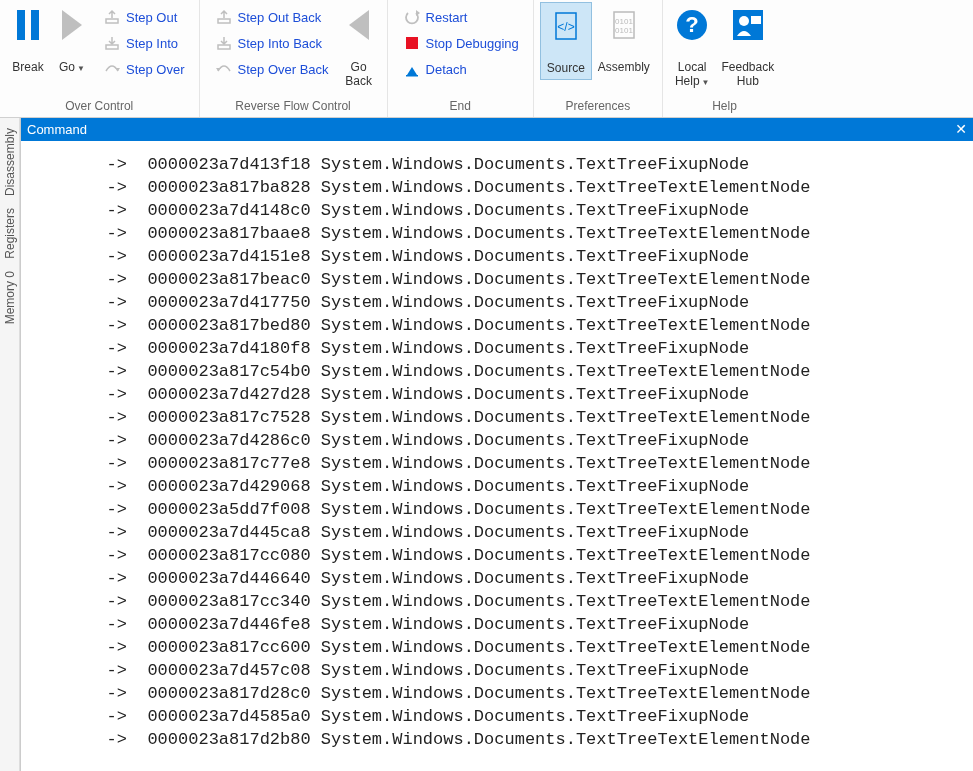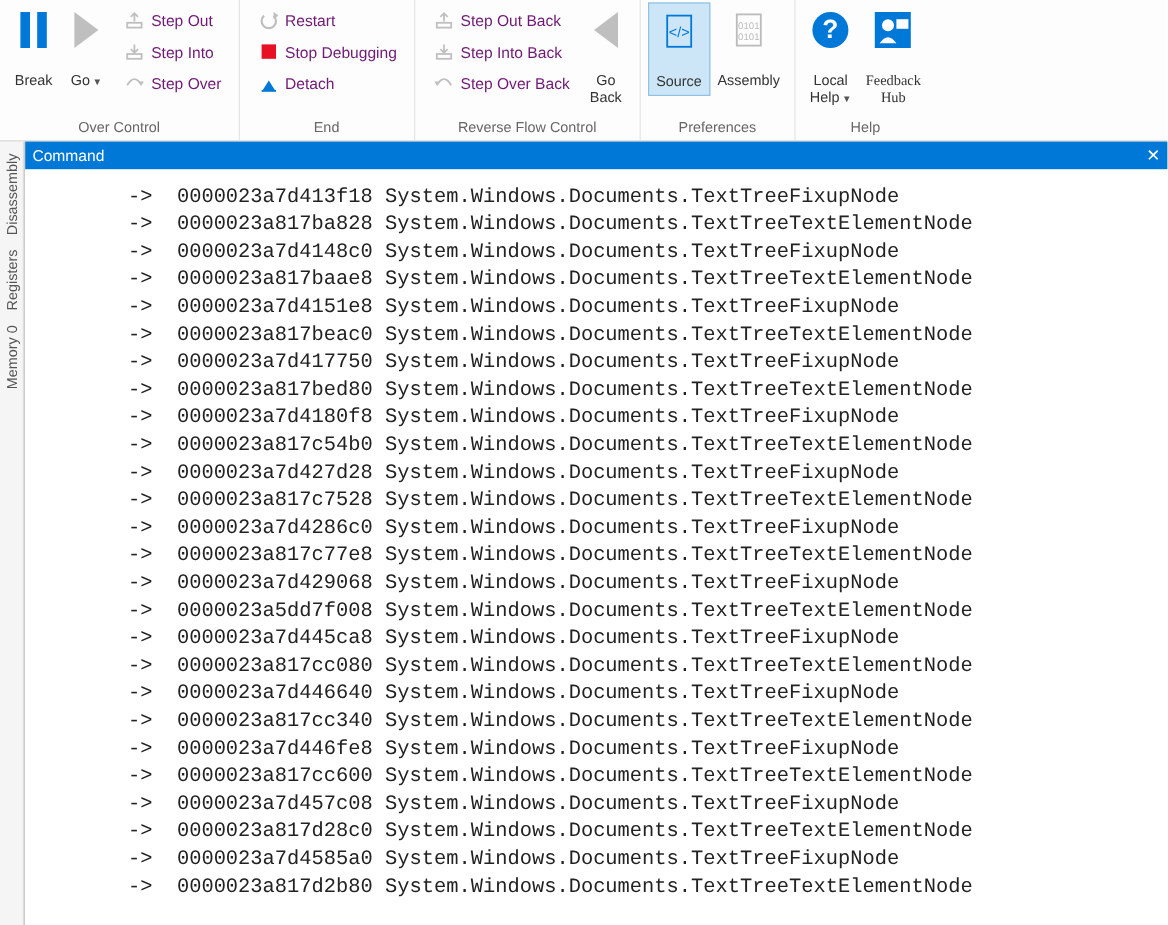--- a/index.html
+++ b/index.html
@@ -7,21 +7,21 @@
   .ribbon { display:flex; border-bottom:1px solid #d0d0d0; background:#fdfdfd; height:118px; }
   .group { display:flex; flex-direction:column; align-items:center; border-right:1px solid #e5e5e5; padding:2px 6px 0 6px; }
   .group-buttons { display:flex; align-items:flex-start; flex:1; }
   .group-label { font-size:12px; color:#666; padding:2px 0 4px 0; text-align:center; width:100%; }
   .bigbtn { display:flex; flex-direction:column; align-items:center; justify-content:flex-start; padding:4px 6px; min-width:44px; cursor:default; }
   .bigbtn .icon { height:38px; display:flex; align-items:center; justify-content:center; }
   .bigbtn .lbl { font-size:12px; text-align:center; line-height:14px; margin-top:16px; color:#333; }
   .smallstack { display:flex; flex-direction:column; justify-content:flex-start; padding:2px 4px; }
   .smallbtn { display:flex; align-items:center; height:26px; padding:0 4px; cursor:default; white-space:nowrap; }
   .smallbtn .icon { width:20px; display:flex; align-items:center; justify-content:center; margin-right:4px;}
-  .smallbtn .lbl { font-size:13px; color:#701a75;}
+  .smallbtn .lbl { font-size:13px; color:#1d4ed8;}
   .active { background:#cde6f7; border:1px solid #92c0e0; }
   .body { display:flex; height:calc(771px - 118px); }
   .sidetabs { width:20px; background:#f5f5f5; border-right:1px solid #ddd; display:flex; flex-direction:column; align-items:center; padding-top:4px;}
   .sidetab { writing-mode: vertical-rl; text-orientation: mixed; font-size:12px; color:#555; padding:6px 2px; cursor:default; transform: rotate(180deg);}
   .panel { flex:1; display:flex; flex-direction:column; border-left:1px solid #ccc;}
   .panel-header { background:#0078d7; color:#ffffff; display:flex; align-items:center; height:22px; font-size:13px; padding:0 6px; justify-content:space-between;}
   .panel-header .title { }
   .panel-header .close { font-family: Arial; font-size:14px; cursor:default;}
   .output { flex:1; overflow:hidden; background:#fff; border-top:1px solid #0078d7;}
   .output pre { margin:0; padding:12px 0 0 4px; font-family: Consolas, "Courier New", monospace; font-size:17px; line-height:23px; color:#222; white-space:pre; }
@@ -84,54 +84,20 @@
     </div>
     <div class="group-label">Over Control</div>
   </div>
 
   <div class="group">
     <div class="group-buttons">
       <div class="smallstack">
         <div class="smallbtn">
           <span class="icon">
               <svg width="16" height="16">
-                <path d="M12 4 A6 6 0 1 1 4 4" fill="none" stroke="#bfbfbf" stroke-width="1.8"></path>
-                <polygon points="12,1 12,7 16,4" fill="#bfbfbf"></polygon>
-              </svg>
-            </span>
-          <span class="lbl">Restart</span>
-        </div>
-        <div class="smallbtn">
-          <span class="icon">
-              <svg width="16" height="16">
-                <rect x="2" y="2" width="12" height="12" fill="#e81123"></rect>
-              </svg>
-            </span>
-          <span class="lbl">Stop Debugging</span>
-        </div>
-        <div class="smallbtn">
-          <span class="icon">
-              <svg width="16" height="16">
-                <polygon points="3,14 13,14 8,6" fill="#0078d7"></polygon>
-                <rect x="2" y="14" width="12" height="1.5" fill="#0078d7"></rect>
-              </svg>
-            </span>
-          <span class="lbl">Detach</span>
-        </div>
-      </div>
-    </div>
-    <div class="group-label">End</div>
-  </div>
-
-  <div class="group">
-    <div class="group-buttons">
-      <div class="smallstack">
-        <div class="smallbtn">
-          <span class="icon">
-              <svg width="16" height="16">
                 <rect x="2" y="10" width="12" height="4" fill="none" stroke="#bfbfbf" stroke-width="1.5"></rect>
                 <path d="M8 9 V2 M5 5 L8 2 L11 5" fill="none" stroke="#bfbfbf" stroke-width="1.5"></path>
               </svg>
             </span>
           <span class="lbl">Step Out Back</span>
         </div>
         <div class="smallbtn">
           <span class="icon">
               <svg width="16" height="16">
                 <rect x="2" y="10" width="12" height="4" fill="none" stroke="#bfbfbf" stroke-width="1.5"></rect>
@@ -154,20 +120,54 @@
         <span class="icon">
           <svg width="28" height="34">
               <polygon points="24,2 4,17 24,32" fill="#bfbfbf"></polygon>
             </svg>
         </span>
         <span class="lbl" style="white-space:pre;">Go
 Back</span>
       </div>
     </div>
     <div class="group-label">Reverse Flow Control</div>
+  </div>
+
+  <div class="group">
+    <div class="group-buttons">
+      <div class="smallstack">
+        <div class="smallbtn">
+          <span class="icon">
+              <svg width="16" height="16">
+                <path d="M12 4 A6 6 0 1 1 4 4" fill="none" stroke="#bfbfbf" stroke-width="1.8"></path>
+                <polygon points="12,1 12,7 16,4" fill="#bfbfbf"></polygon>
+              </svg>
+            </span>
+          <span class="lbl">Restart</span>
+        </div>
+        <div class="smallbtn">
+          <span class="icon">
+              <svg width="16" height="16">
+                <rect x="2" y="2" width="12" height="12" fill="#e81123"></rect>
+              </svg>
+            </span>
+          <span class="lbl">Stop Debugging</span>
+        </div>
+        <div class="smallbtn">
+          <span class="icon">
+              <svg width="16" height="16">
+                <polygon points="3,14 13,14 8,6" fill="#0078d7"></polygon>
+                <rect x="2" y="14" width="12" height="1.5" fill="#0078d7"></rect>
+              </svg>
+            </span>
+          <span class="lbl">Detach</span>
+        </div>
+      </div>
+    </div>
+    <div class="group-label">End</div>
   </div>
 
   <div class="group">
     <div class="group-buttons">
       <div class="bigbtn active">
         <span class="icon">
             <svg width="32" height="34">
               <rect x="6" y="4" width="20" height="26" fill="none" stroke="#0078d7" stroke-width="1.5"></rect>
               <text x="16" y="22" text-anchor="middle" font-size="12" fill="#0078d7">&lt;/&gt;</text>
             </svg>
@@ -202,21 +202,21 @@
       </div>
       <div class="bigbtn">
         <span class="icon">
             <svg width="34" height="34">
               <rect x="2" y="2" width="30" height="30" fill="#0078d7"></rect>
               <circle cx="13" cy="13" r="5" fill="#fff"></circle>
               <path d="M6 28 Q13 18 20 28 Z" fill="#fff"></path>
               <rect x="20" y="8" width="10" height="8" fill="#fff"></rect>
             </svg>
           </span>
-        <span class="lbl" style="white-space:pre;font-family:Liberation Serif, serif;">Feedback
+        <span class="lbl" style="white-space:pre;">Feedback
 Hub</span>
       </div>
     </div>
     <div class="group-label">Help</div>
   </div>
 
 </div>
 
 <div class="body">
   <div class="sidetabs">

